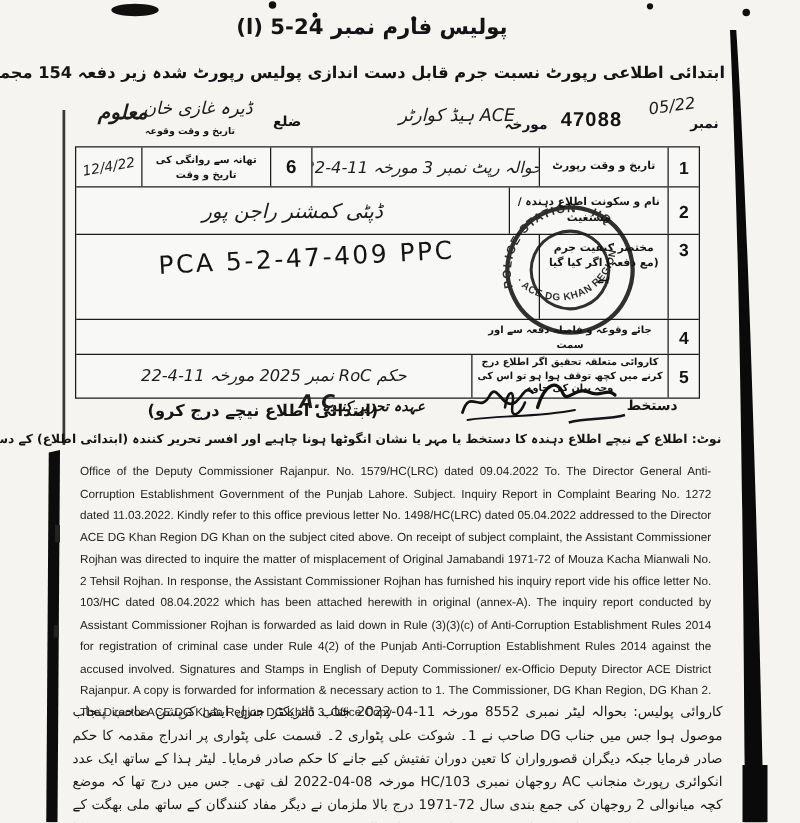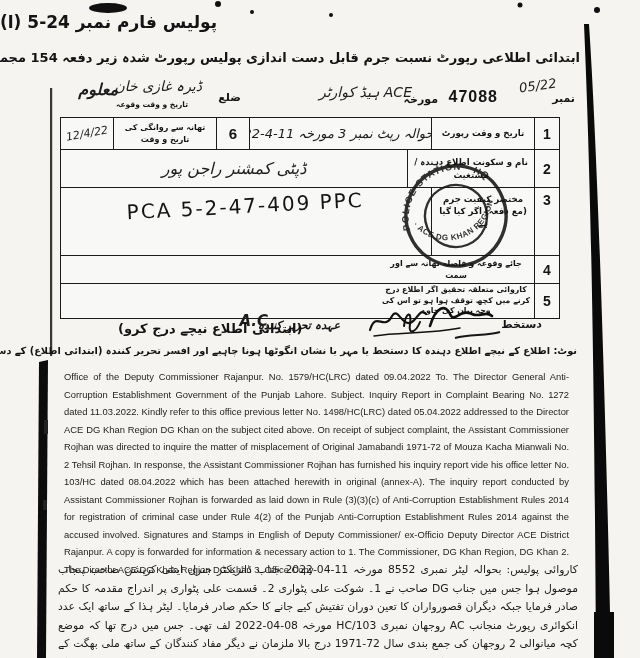--- a/index.html
+++ b/index.html
@@ -3,21 +3,21 @@
 <meta charset="utf-8">
 <style>
   html,body{margin:0;padding:0;}
   body{
     width:640px;height:658px;position:relative;overflow:hidden;
     background:#f5f4f1;
     font-family:"DejaVu Sans",sans-serif;color:#141414;
   }
   .abs{position:absolute;}
   
-  .title{top:12px;left:0;right:45px;text-align:left;font-size:17px;font-weight:bold;direction:rtl;}
+  .title{top:12px;left:0;right:45px;text-align:center;font-size:17px;font-weight:bold;direction:rtl;}
   .subtitle{top:50px;left:55px;width:525px;text-align:center;font-size:13px;font-weight:bold;direction:rtl;white-space:nowrap;}
   .hdr{font-size:11px;font-weight:bold;direction:rtl;white-space:nowrap;}
   .hw{font-style:italic;color:#1c1c1c;direction:rtl;white-space:nowrap;}
   .print-no{font-family:"Liberation Sans",sans-serif;font-weight:bold;font-size:16px;letter-spacing:1px;margin-left:17px;}
   
   .ftable{top:117px;left:60px;width:498px;border:1.6px solid #1b1b1b;direction:rtl;background:rgba(255,255,255,.35);}
   .frow{display:flex;border-bottom:1.4px solid #1b1b1b;align-items:stretch;}
   .frow:last-child{border-bottom:none;}
   .cell{border-inline-end:1.4px solid #1b1b1b;display:flex;align-items:center;justify-content:center;overflow:hidden;}
   .cell:last-child{border-inline-end:none;}
@@ -69,25 +69,26 @@
     <div class="cell lbl" style="width:120px;">نام و سکونت اطلاع دہندہ / مستغیث</div>
     <div class="cell val hw" style="flex:1;font-size:16px;">ڈپٹی کمشنر راجن پور</div>
   </div>
   <div class="frow" style="height:67px;">
     <div class="cell num" style="align-items:flex-start;padding-top:4px;">3</div>
     <div class="cell lbl" style="width:96px;align-items:flex-start;padding-top:5px;text-align:center;">مختصر کیفیت جرم (مع دفعہ) اگر کیا گیا ہے</div>
     <div class="cell val pca" style="flex:1;">PCA 5-2-47-409 PPC</div>
   </div>
   <div class="frow" style="height:27px;">
     <div class="cell num">4</div>
-    <div class="cell lbl" style="width:150px;font-size:8px;">جائے وقوعہ و فاصلہ تھانہ سے اور سمت</div>
+    <div class="cell lbl" style="width:150px;font-size:8px;">جائے وقوعہ و فاصلہ دفعہ سے اور سمت</div>
   </div>
   <div class="frow" style="height:34px;">
     <div class="cell num">5</div>
     <div class="cell lbl" style="width:150px;font-size:7.8px;">کاروائی متعلقہ تحقیق اگر اطلاع درج کرنے میں کچھ توقف ہوا ہو تو اس کی وجہ بیان کی جاوے</div>
+    <div class="cell val hw" style="flex:1;font-size:13px;">حکم RoC نمبر 2025 مورخہ 11-4-22</div>
   </div>
 </div>
 
 <div class="abs stampbox">
   <svg width="136" height="120" viewBox="0 0 136 120">
     <defs>
       <path id="arcTop" d="M 20,62 A 48,48 0 0 1 116,62" fill="none"></path>
       <path id="arcBot" d="M 24,50 A 46,46 0 0 0 112,50" fill="none"></path>
     </defs>
     <circle cx="68" cy="60" r="50" fill="none" stroke="#151515" stroke-width="3.4"></circle>

